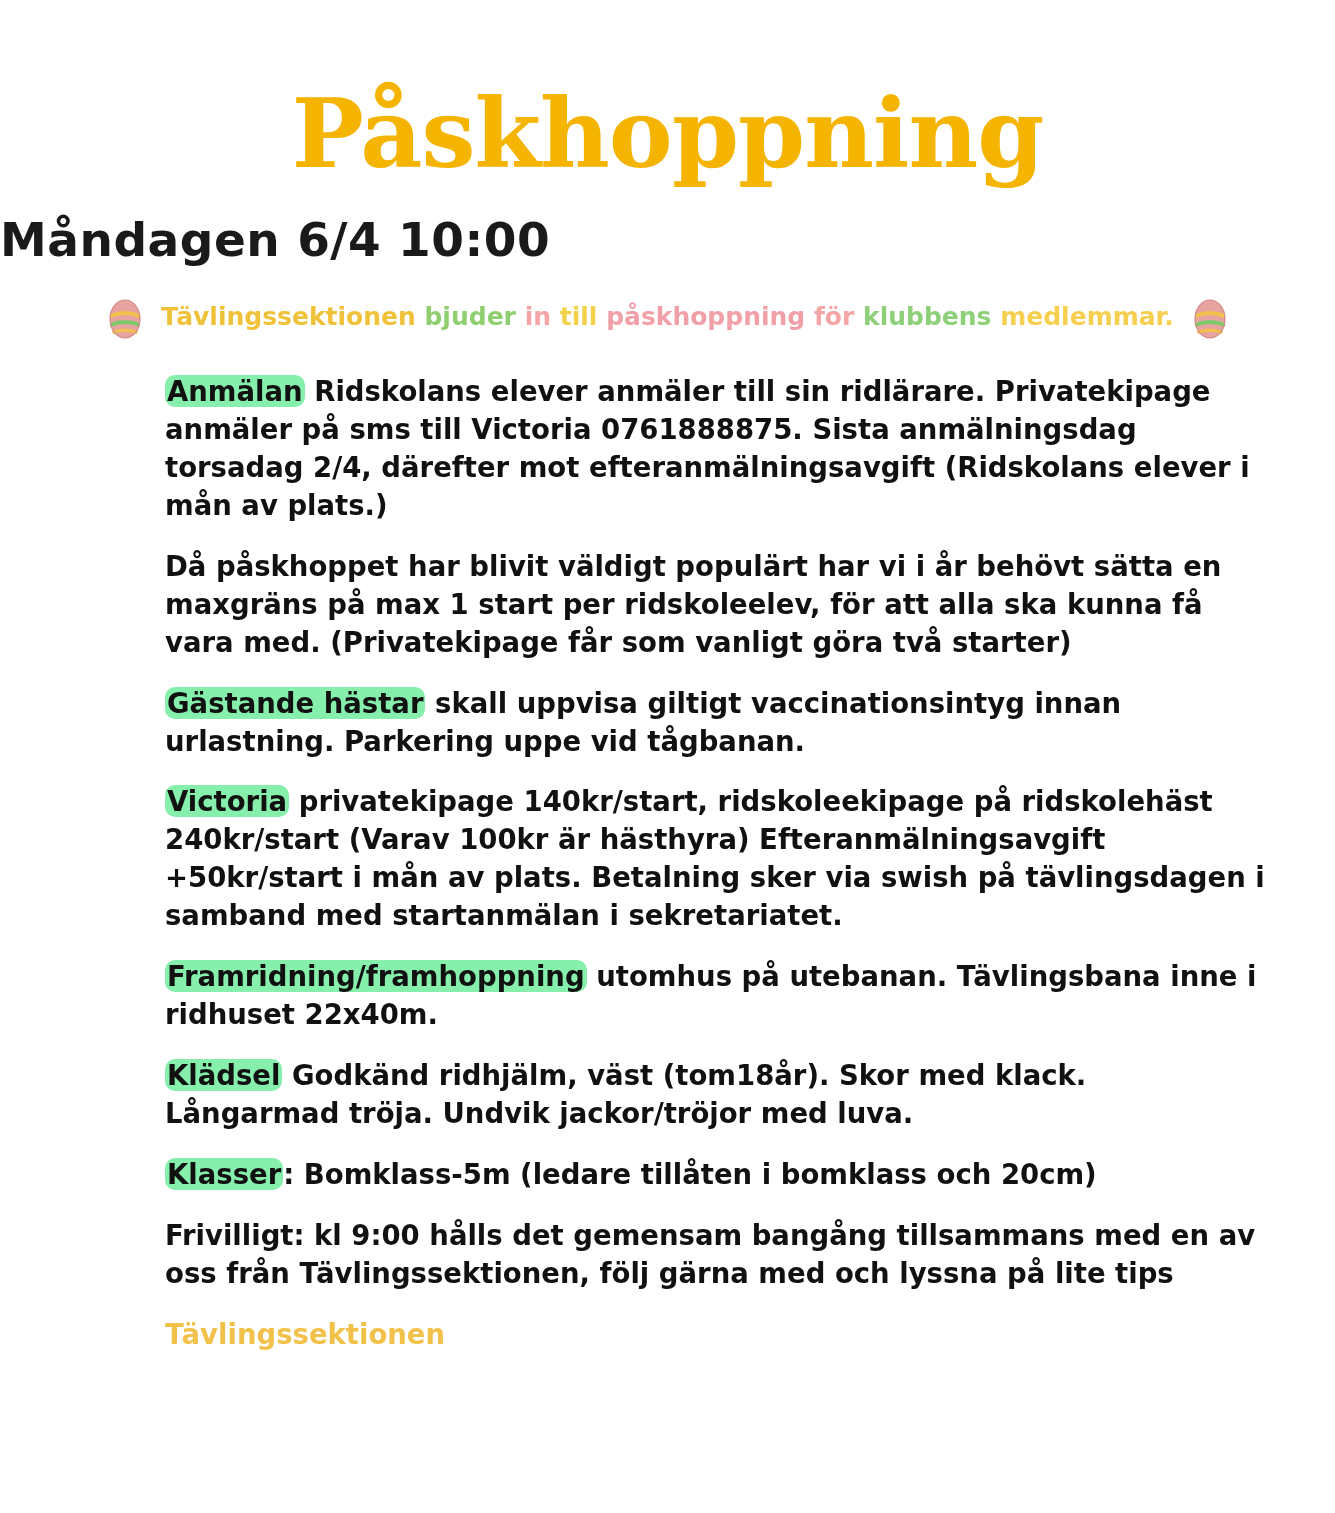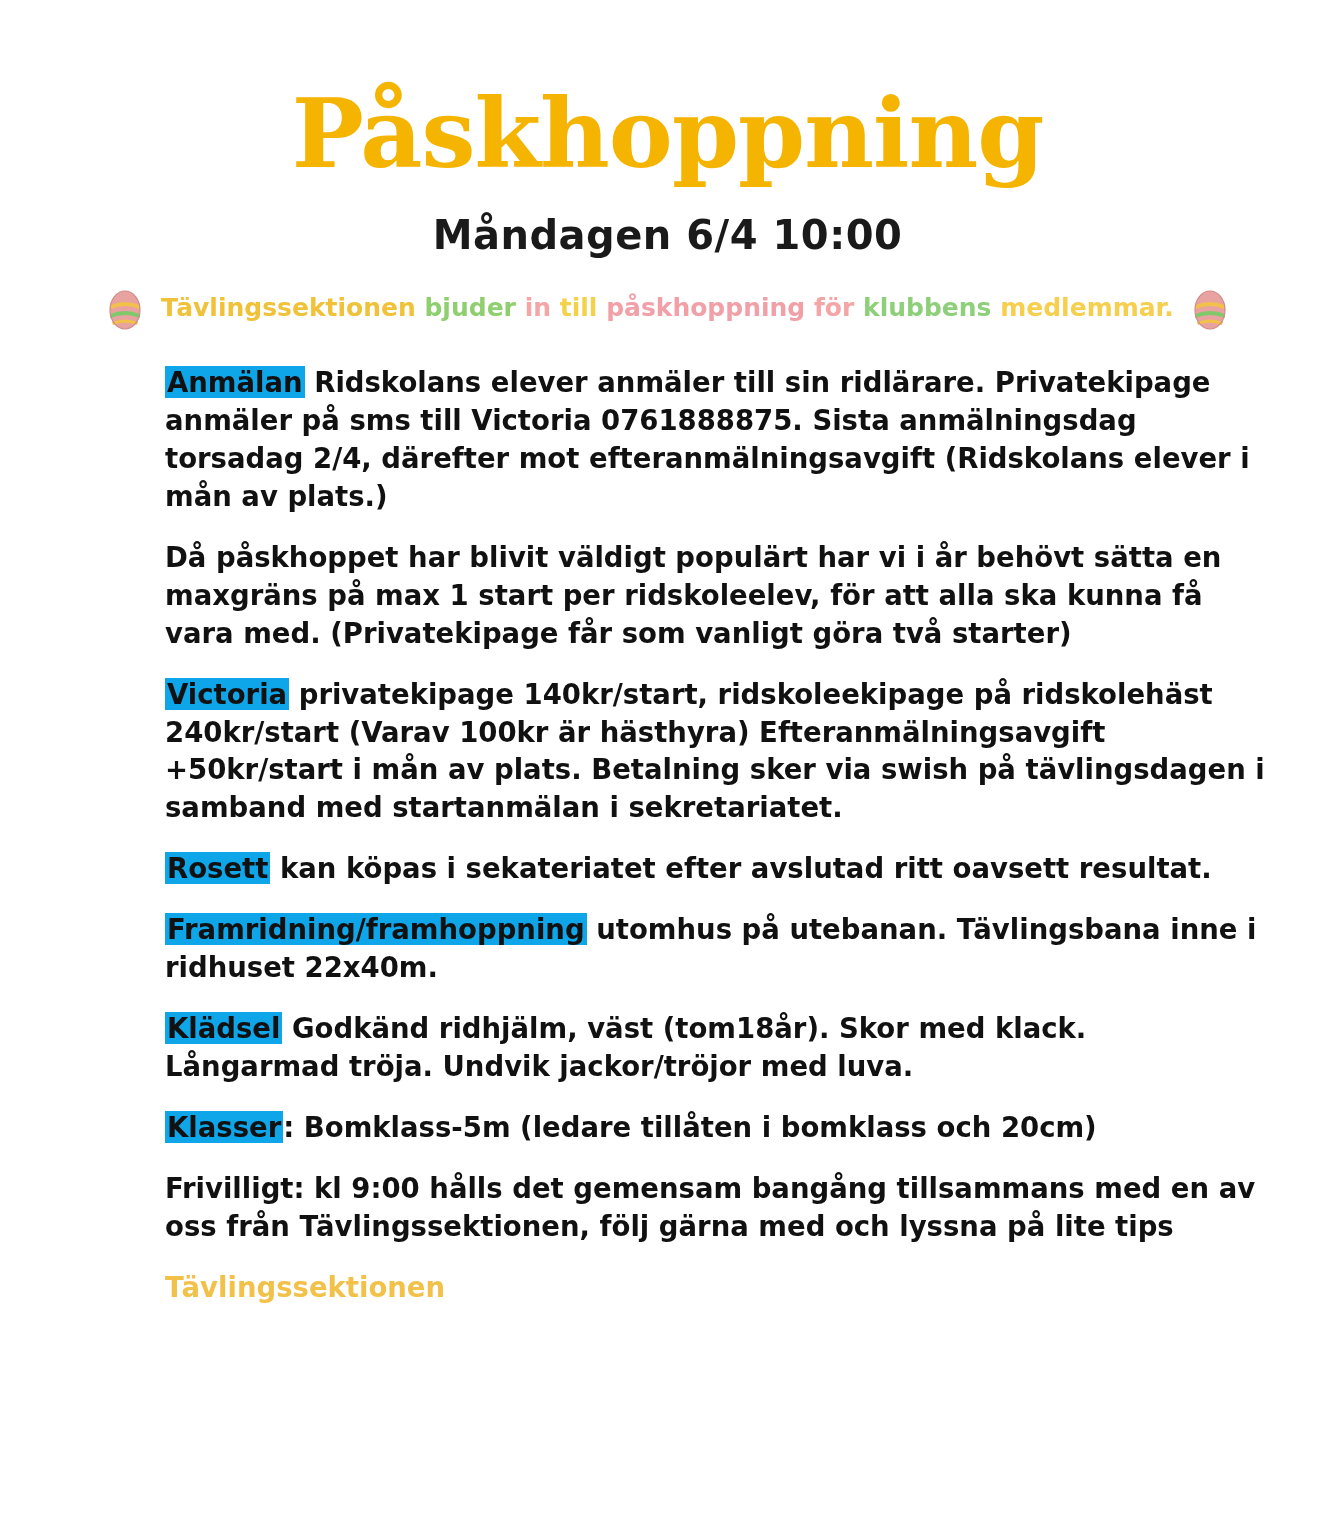--- a/index.html
+++ b/index.html
@@ -31,22 +31,22 @@
     font-family: "DejaVu Serif", serif;
     font-weight: 700;
     font-size: 96px;
     line-height: 1.0;
     letter-spacing: -1px;
     margin: 86px 0 0 0;
     padding: 0 40px;
   }
 
   .subtitle {
-    text-align: center;
-    font-size: 40px;
+    text-align: left;
+    font-size: 47px;
     font-weight: 700;
     color: #1a1a1a;
     margin: 30px 0 0 0;
     letter-spacing: 0.5px;
   }
 
   
   .invite-row {
     display: flex;
     align-items: center;
@@ -80,22 +80,23 @@
     font-size: 27.5px;
     font-weight: 700;
     line-height: 1.38;
     color: #111;
   }
   .para {
     margin: 0 0 23px 0;
   }
   .para:last-child { margin-bottom: 0; }
   .hl {
-    background: #0ea5e9;
+    background: #86efac;
     padding: 0 2px;
+    border-radius: 10px;
   }
   .signature {
     color: #f2c14a;
     font-weight: 700;
     margin-top: 6px;
   }
   .sig-space { margin-top: 26px; }
 </style>
 </head>
 <body>
@@ -138,28 +139,28 @@
   <div class="body-block">
 
     <p class="para">
       <span class="hl">Anmälan</span><span> Ridskolans elever anmäler till sin ridlärare. Privatekipage anmäler på sms till Victoria 0761888875. Sista anmälningsdag torsadag 2/4, därefter mot efteranmälningsavgift (Ridskolans elever i mån av plats.)</span>
     </p>
 
     <p class="para">
       <span>Då påskhoppet har blivit väldigt populärt har vi i år behövt sätta en maxgräns på max 1 start per ridskoleelev, för att alla ska kunna få vara med. (Privatekipage får som vanligt göra två starter)</span>
     </p>
 
+    <p class="para">
+      <span class="hl">Gästande hästar</span><span> skall uppvisa giltigt vaccinationsintyg innan urlastning. Parkering uppe vid tågbanan.</span>
+    </p>
 
     <p class="para">
       <span class="hl">Victoria</span><span> privatekipage 140kr/start, ridskoleekipage på ridskolehäst 240kr/start (Varav 100kr är hästhyra) Efteranmälningsavgift +50kr/start i mån av plats. Betalning sker via swish på tävlingsdagen i samband med startanmälan i sekretariatet.</span>
     </p>
 
-    <p class="para">
-      <span class="hl">Rosett</span><span> kan köpas i sekateriatet efter avslutad ritt oavsett resultat.</span>
-    </p>
 
     <p class="para">
       <span class="hl">Framridning/framhoppning</span><span> utomhus på utebanan. Tävlingsbana inne i ridhuset 22x40m.</span>
     </p>
 
     <p class="para">
       <span class="hl">Klädsel</span><span> Godkänd ridhjälm, väst (tom18år). Skor med klack. Långarmad tröja. Undvik jackor/tröjor med luva.</span>
     </p>
 
     <p class="para">

